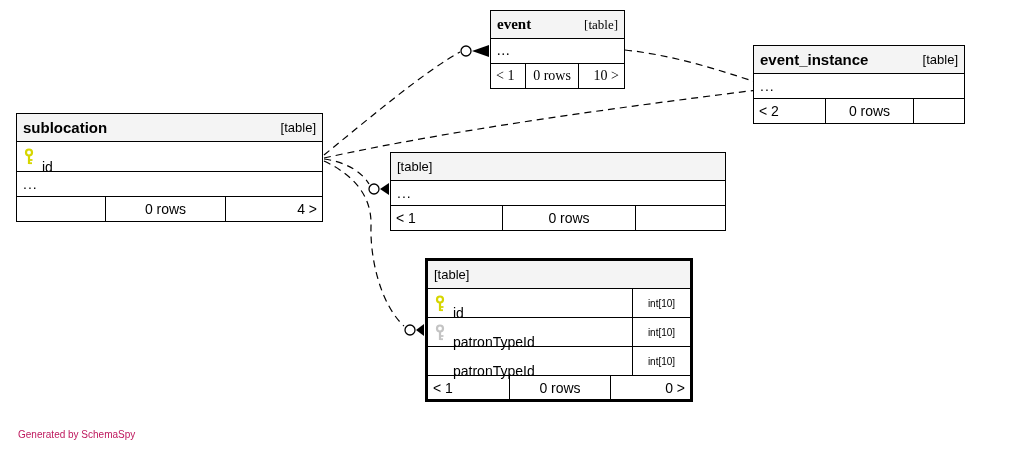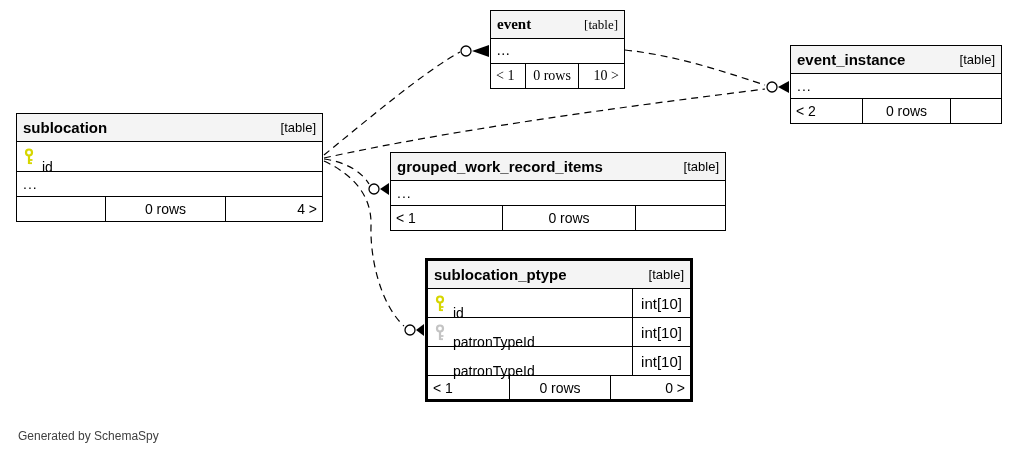--- a/index.html
+++ b/index.html
@@ -49,36 +49,36 @@
 
   .key-icon { width:12px; height:17px; margin-right:7px; flex:none; display:inline-flex; }
   .key-icon.hidden-key { visibility:hidden; }
   .col-label { font-size:14px;margin-top:20px; }
 
   .col-type {
     margin-left:auto; height:100%;
     border-left:1px solid #000000;
     width:58px; flex:none;
     display:flex; align-items:center; justify-content:center;
-    font-size:15px;
+    font-size:10px;
   }
 
   .t-footer { display:flex; height:24px; font-size:14px; }
   .f-cell { display:flex; align-items:center; height:100%; overflow:hidden; }
   .f-cell + .f-cell { border-left:1px solid #000000; }
   .f-left  { justify-content:flex-start; padding-left:5px; }
   .f-mid   { justify-content:center; }
   .f-right { justify-content:flex-end; padding-right:5px; flex:1; }
 
   .ptype-row { height:29px; }
   .ptype-footer { height:23px; }
 
   .footnote {
     position:absolute; left:18px; top:429px;
-    font-size:12px; color:#404040;
+    font-size:10px; color:#be185d;
     z-index:2;
   }
 </style>
 </head>
 <body>
 
 <div class="canvas">
 
   <svg class="connector-layer" width="1016" height="459" viewBox="0 0 1016 459" xmlns="http://www.w3.org/2000/svg">
     <g fill="none" stroke="#000000" stroke-width="1.2" stroke-dasharray="7 5">
@@ -113,21 +113,21 @@
       <span class="t-tag">[table]</span>
     </div>
     <div class="t-row ellipsis-row">...</div>
     <div class="t-footer">
       <span class="f-cell f-left" style="width:34px;">&lt; 1</span>
       <span class="f-cell f-mid" style="width:53px;">0 rows</span>
       <span class="f-cell f-right">10 &gt;</span>
     </div>
   </div>
 
-  <div class="table-node" style="left:790px; top:45px; width:212px;">
+  <div class="table-node" style="left:753px; top:45px; width:212px;">
     <div class="t-header">
       <span class="t-name">event_instance</span>
       <span class="t-tag">[table]</span>
     </div>
     <div class="t-row ellipsis-row">...</div>
     <div class="t-footer">
       <span class="f-cell f-left" style="width:71px;">&lt; 2</span>
       <span class="f-cell f-mid" style="width:88px;">0 rows</span>
       <span class="f-cell f-right"></span>
     </div>
@@ -152,34 +152,32 @@
     <div class="t-row ellipsis-row">...</div>
     <div class="t-footer">
       <span class="f-cell f-left" style="width:88px;"></span>
       <span class="f-cell f-mid" style="width:120px;">0 rows</span>
       <span class="f-cell f-right">4 &gt;</span>
     </div>
   </div>
 
   <div class="table-node" style="left:390px; top:152px; width:336px;">
     <div class="t-header">
-      <span class="t-name">grouped_work_record_items</span>
       <span class="t-tag">[table]</span>
     </div>
     <div class="t-row ellipsis-row">...</div>
     <div class="t-footer">
       <span class="f-cell f-left" style="width:111px;">&lt; 1</span>
       <span class="f-cell f-mid" style="width:133px;">0 rows</span>
       <span class="f-cell f-right"></span>
     </div>
   </div>
 
   <div class="table-node emphasized" style="left:425px; top:258px; width:268px;">
     <div class="t-header">
-      <span class="t-name">sublocation_ptype</span>
       <span class="t-tag">[table]</span>
     </div>
     <div class="t-row ptype-row">
       <span class="key-icon">
         <svg width="12" height="17" viewBox="0 0 12 17">
           <circle cx="6" cy="4.5" r="3" fill="none" stroke="#d6d600" stroke-width="2.2"></circle>
           <line x1="6" y1="7.5" x2="6" y2="16" stroke="#d6d600" stroke-width="2.2"></line>
           <line x1="6" y1="12" x2="9.5" y2="12" stroke="#d6d600" stroke-width="1.8"></line>
           <line x1="6" y1="15.2" x2="9" y2="15.2" stroke="#d6d600" stroke-width="1.8"></line>
         </svg>

